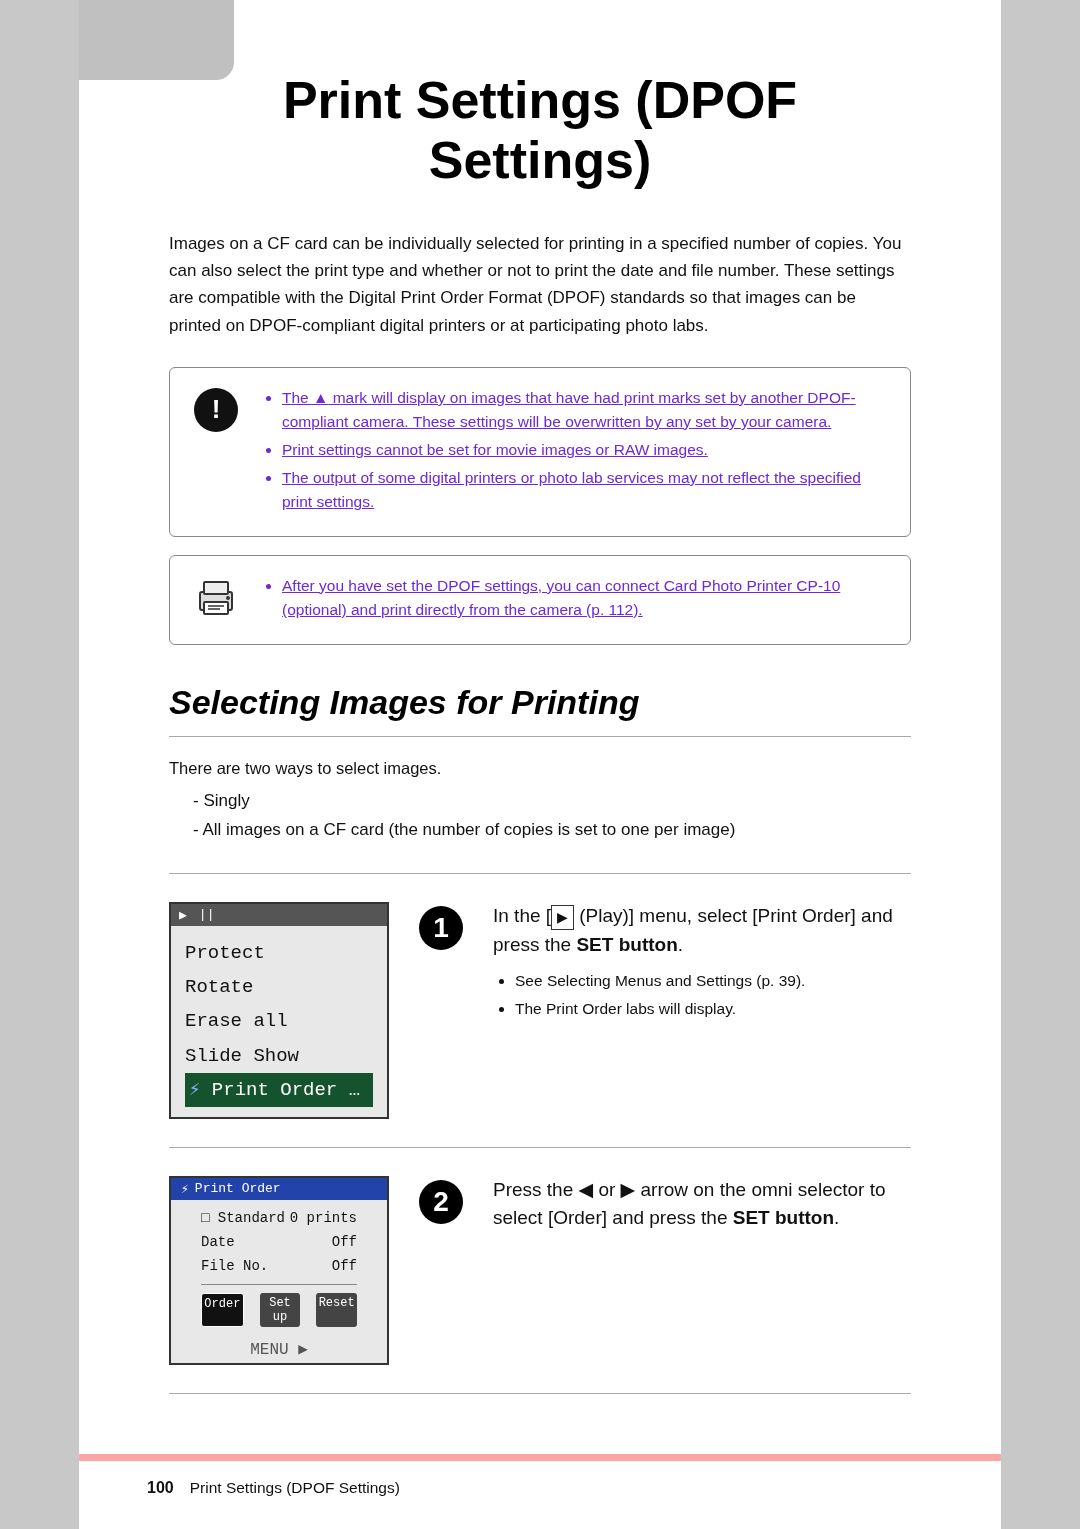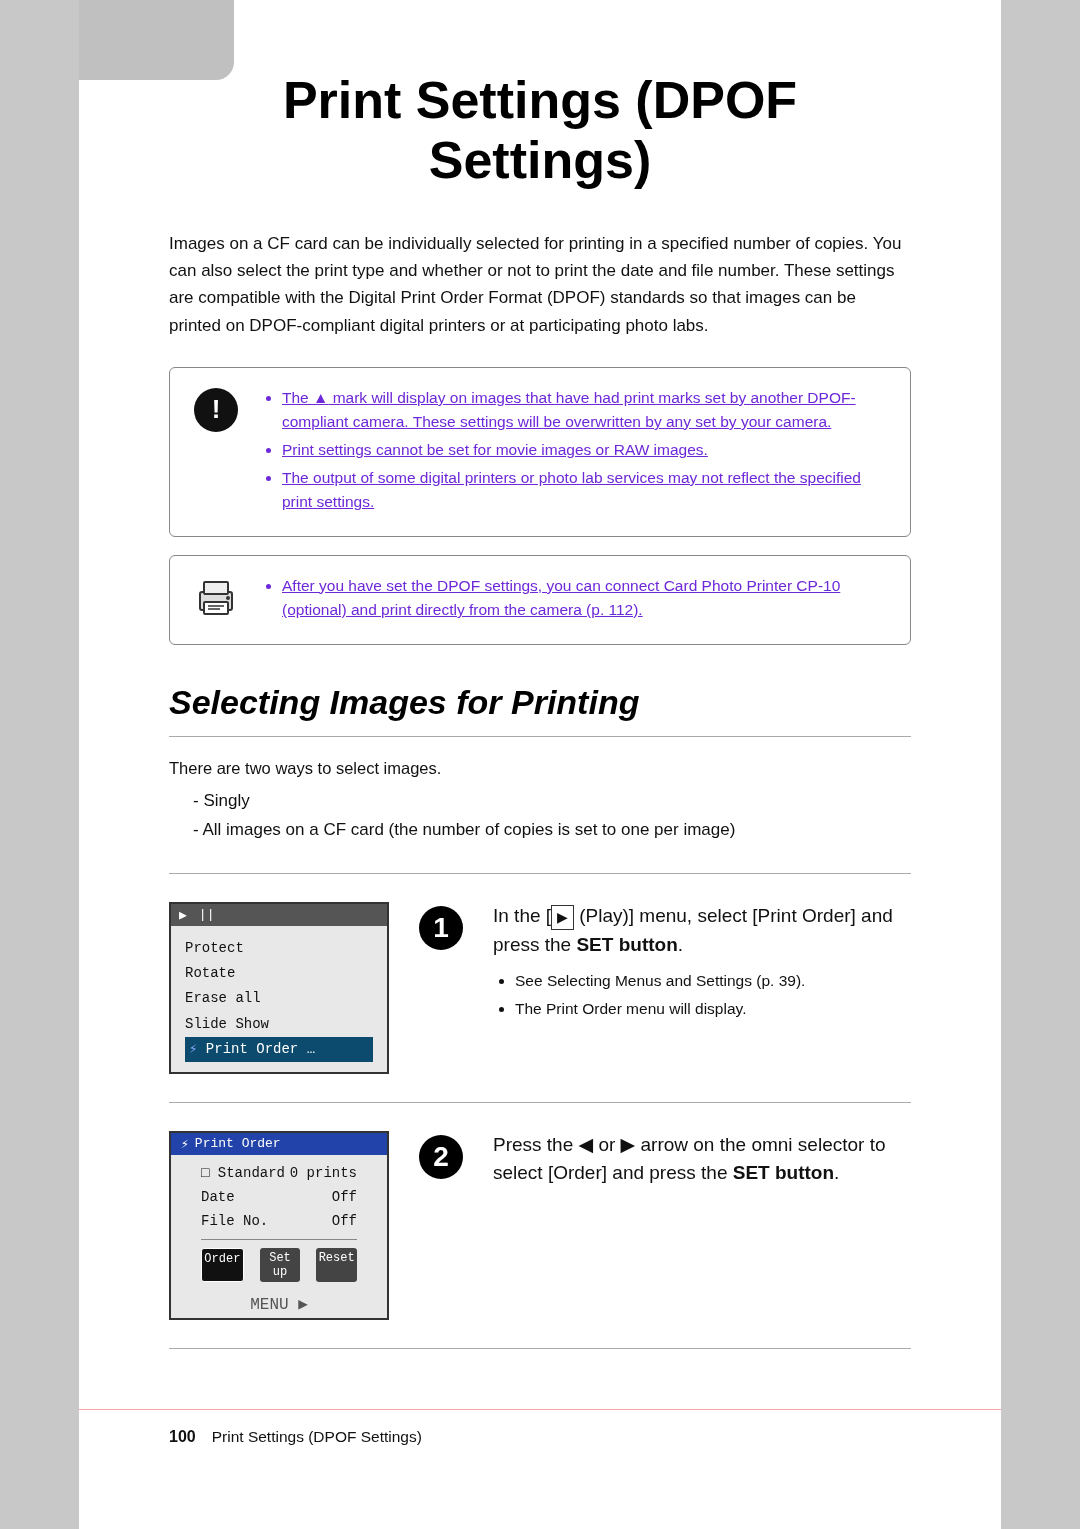--- a/index.html
+++ b/index.html
@@ -168,21 +168,21 @@
       padding: 3px 8px;
       font-size: 13px;
       display: flex;
       gap: 12px;
     }
 
     .screen-menu-list {
       padding: 10px 14px;
       line-height: 1.8;
       color: #111;
-      font-size: 14px;
+      font-size: 19px;
     }
 
     
     .screen-order {
       width: 220px;
       flex-shrink: 0;
       border: 2px solid #333;
       background: #e8e8e8;
     }
 
@@ -293,24 +293,24 @@
     .play-icon {
       display: inline-block;
       border: 1.5px solid #333;
       padding: 1px 5px;
       font-size: 14px;
       vertical-align: middle;
     }
 
     
     .page-footer {
-      padding: 18px 90px;
+      padding: 18px 68px;
       font-size: 15.5px;
       color: #111;
-      border-top: 1px solid #fca5a5;
+      border-top: 7px solid #fca5a5;
       display: flex;
       align-items: center;
       gap: 16px;
     }
 
     .footer-page-num {
       font-weight: 900;
       font-size: 16px;
     }
 
@@ -386,35 +386,35 @@
           <div class="screen-mockup">
             <div class="screen-top-bar">
               <span>▶</span>
               <span>||</span>
             </div>
             <div class="screen-menu-list">
               <div>Protect</div>
               <div>Rotate</div>
               <div>Erase all</div>
               <div>Slide Show</div>
-              <div style="background:#0c4a6e;color:white;padding:0 4px;">
+              <div style="background:#14532d;color:white;padding:0 4px;">
                 <span style="color:#88aaff;">⚡</span> Print Order …
               </div>
             </div>
           </div>
         </div>
 
         <div class="step-num">1</div>
         <div class="step-content">
           <p class="step-instruction">
             In the [<span class="play-icon">▶</span> (Play)] menu, select [Print Order] and press the <strong>SET button</strong>.
           </p>
           <ul class="step-bullets">
             <li>See Selecting Menus and Settings (p. 39).</li>
-            <li>The Print Order menu will display.</li>
+            <li>The Print Order labs will display.</li>
           </ul>
         </div>
       </div>
 
       <div class="step-row">
 
         <div class="step-left-group">
           <div class="screen-order">
             <div class="screen-order-title">
               <span>⚡</span>

